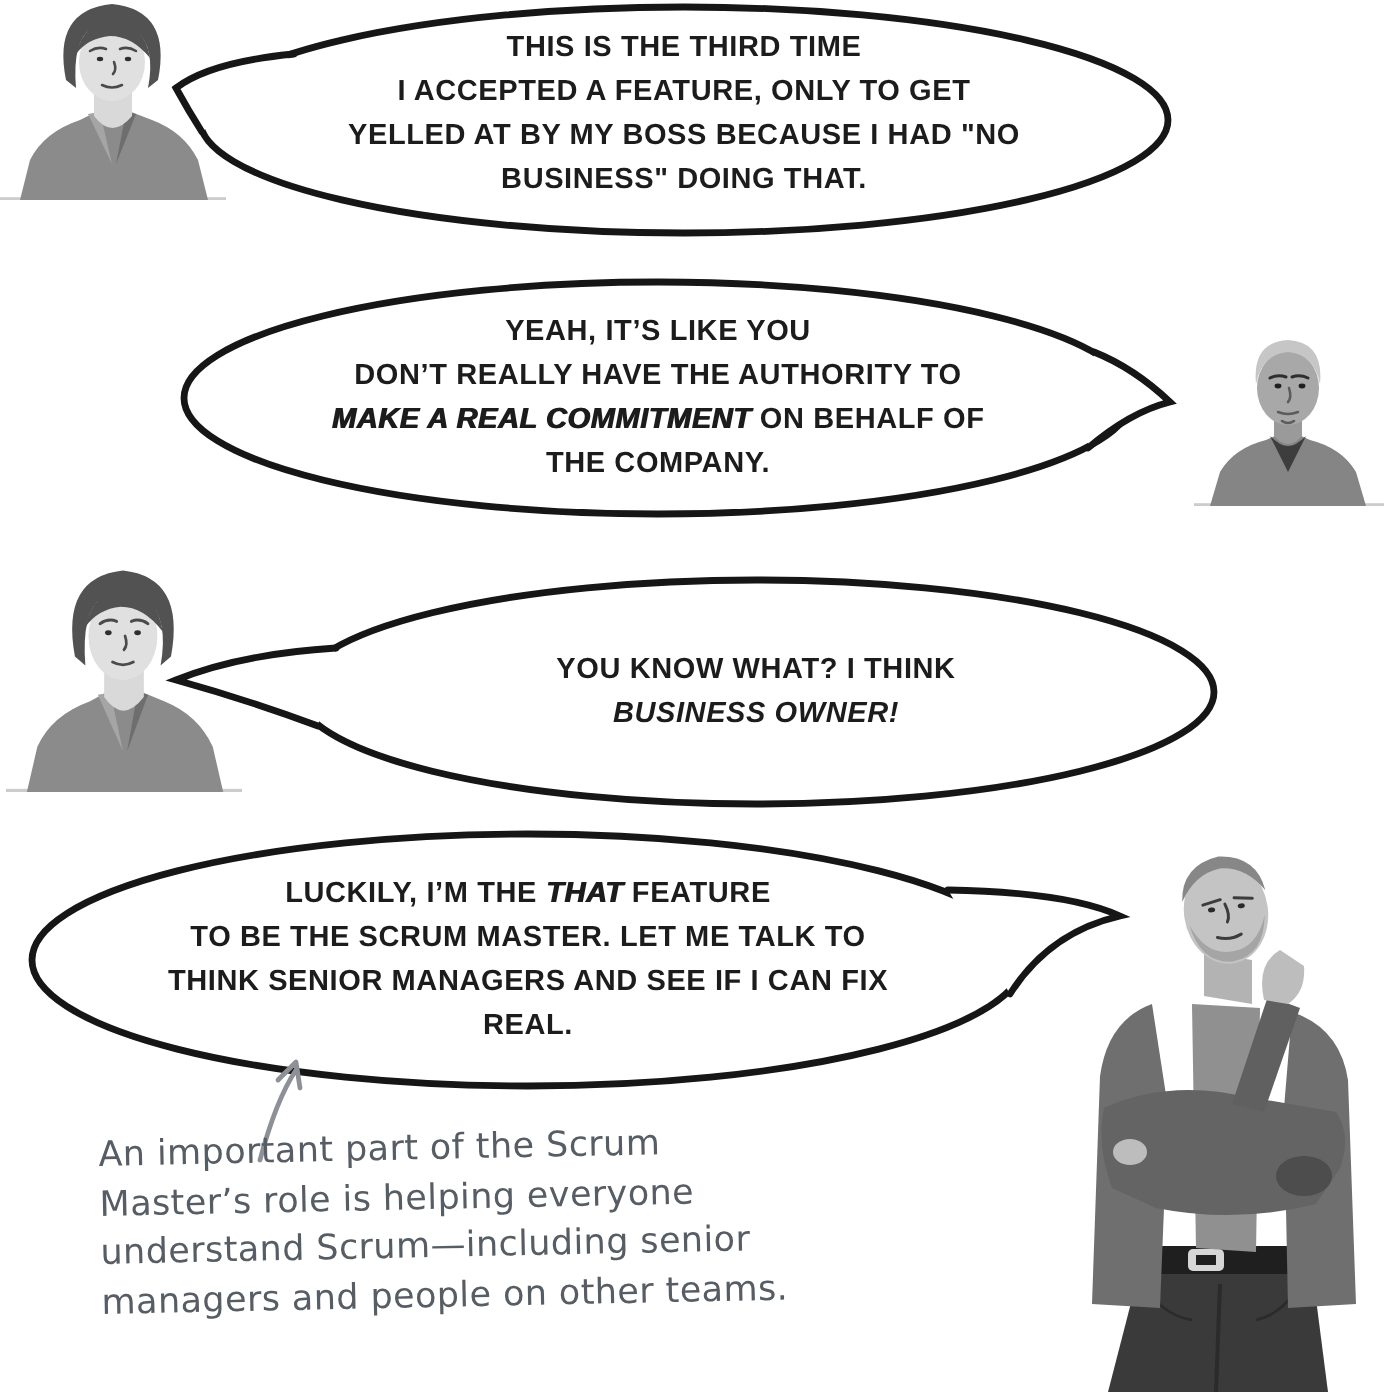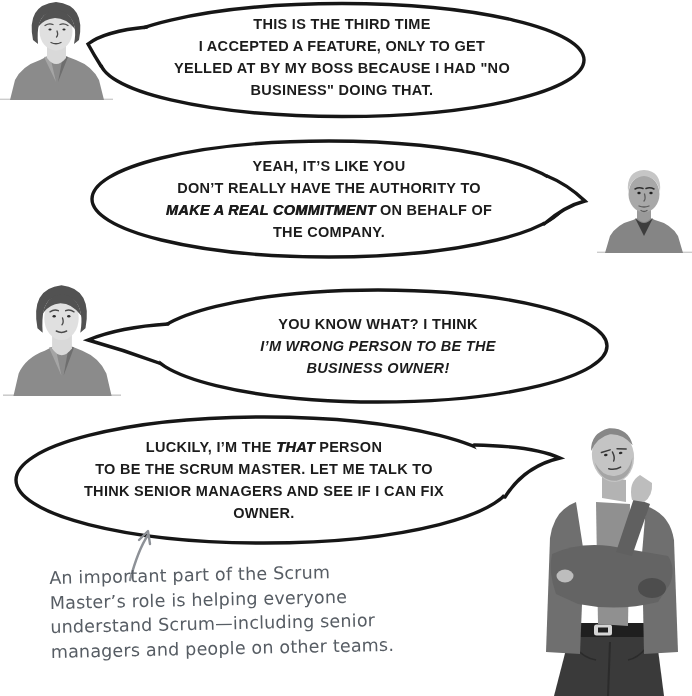--- a/index.html
+++ b/index.html
@@ -129,36 +129,35 @@
   </div>
 
   <div class="bubble" style="left:78px; top:288px; width:534px; height:120px;">
     <svg class="shape" viewBox="0 0 534 120">
       <ellipse cx="300" cy="58" rx="229" ry="56" fill="var(--bubble-fill,#fff)" stroke="var(--bubble-border,#161616)" stroke-width="3.4"></ellipse>
       <path d="M90,36 Q42,39 10,52 Q46,62 81,75 Z" fill="var(--bubble-fill,#fff)"></path>
       <path d="M90,36 Q42,39 10,52 Q46,62 81,75" fill="none" stroke="var(--bubble-border,#161616)" stroke-width="3.4" stroke-linecap="round"></path>
     </svg>
     <div class="bubble-text" style="left:85px; top:25px; width:430px; height:66px;">
         <div class="line"><span>YOU KNOW WHAT? I THINK</span></div>
-        <div class="line"><span class="seg-i">I’M WRONG PERSON TO BE THE</span></div>
         <div class="line"><span class="seg-i">BUSINESS OWNER!</span></div>
       </div>
   </div>
 
   <div class="bubble" style="left:0; top:412px; width:580px; height:140px;">
     <svg class="shape" viewBox="0 0 580 140">
       <ellipse cx="264" cy="68" rx="248" ry="63" fill="var(--bubble-fill,#fff)" stroke="var(--bubble-border,#161616)" stroke-width="3.4"></ellipse>
       <path d="M474,33 Q534,34 560,46 C534,52 517,66 505,85 Z" fill="var(--bubble-fill,#fff)"></path>
       <path d="M474,33 Q534,34 560,46 C534,52 517,66 505,85" fill="none" stroke="var(--bubble-border,#161616)" stroke-width="3.4" stroke-linecap="round"></path>
     </svg>
     <div class="bubble-text" style="left:34px; top:22px; width:460px; height:92px;">
-        <div class="line"><span>LUCKILY, I’M THE </span><span class="seg-b seg-i">THAT</span><span> PERSON</span></div>
+        <div class="line"><span>LUCKILY, I’M THE </span><span class="seg-b seg-i">THAT</span><span> FEATURE</span></div>
         <div class="line"><span>TO BE THE SCRUM MASTER. LET ME TALK TO</span></div>
         <div class="line"><span>THINK SENIOR MANAGERS AND SEE IF I CAN FIX</span></div>
-        <div class="line"><span>OWNER.</span></div>
+        <div class="line"><span>REAL.</span></div>
       </div>
   </div>
 
   <div class="photo" style="left:518px; top:404px; width:174px; height:292px;">
     <svg viewBox="0 0 174 292">
       <path d="M52,230 L138,230 L146,292 L36,292 Z" fill="#3a3a3a"></path>
       <path d="M92,238 L90,292" stroke="#2b2b2b" stroke-width="2" fill="none"></path>
       <path d="M58,244 q8,10 20,12" stroke="#2b2b2b" stroke-width="1.4" fill="none"></path>
       <path d="M128,244 q-8,10 -18,12" stroke="#2b2b2b" stroke-width="1.4" fill="none"></path>
       <rect x="52" y="219" width="86" height="14" rx="2" fill="#1f1f1f"></rect>

